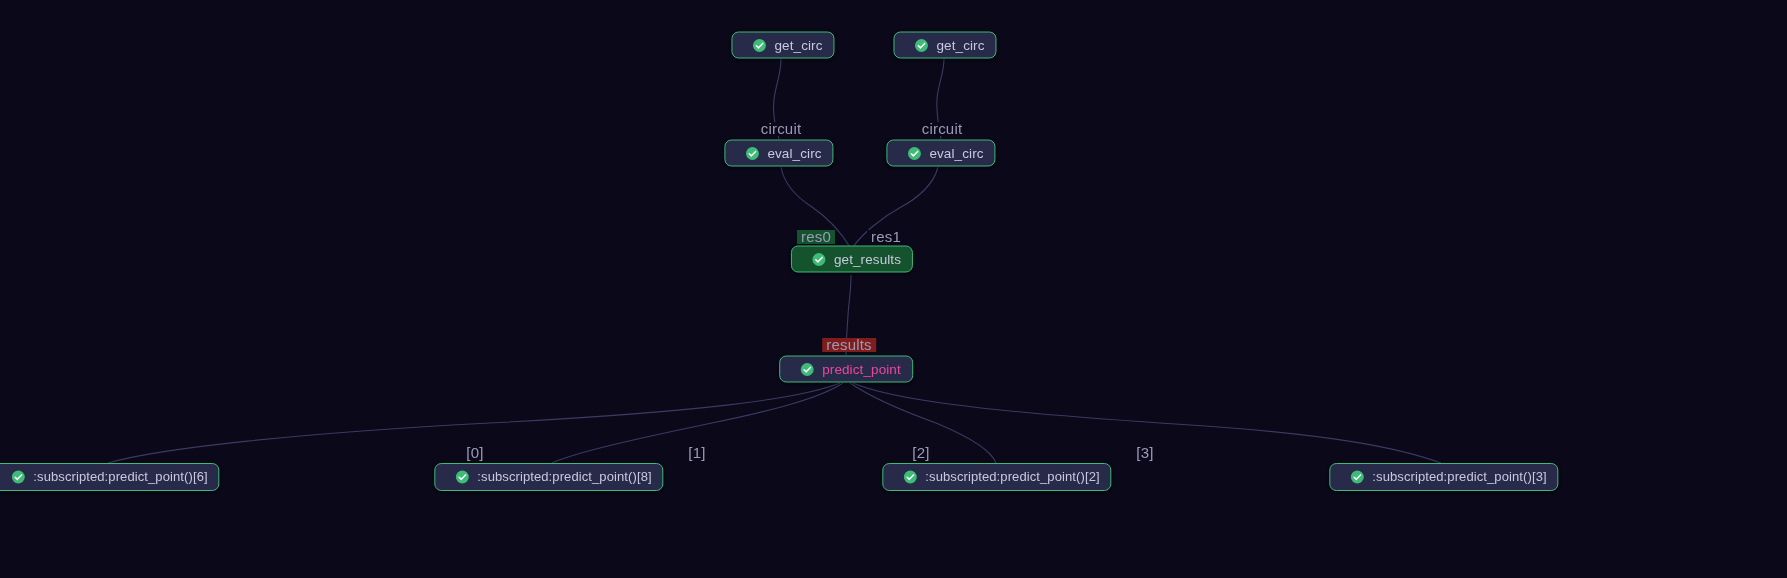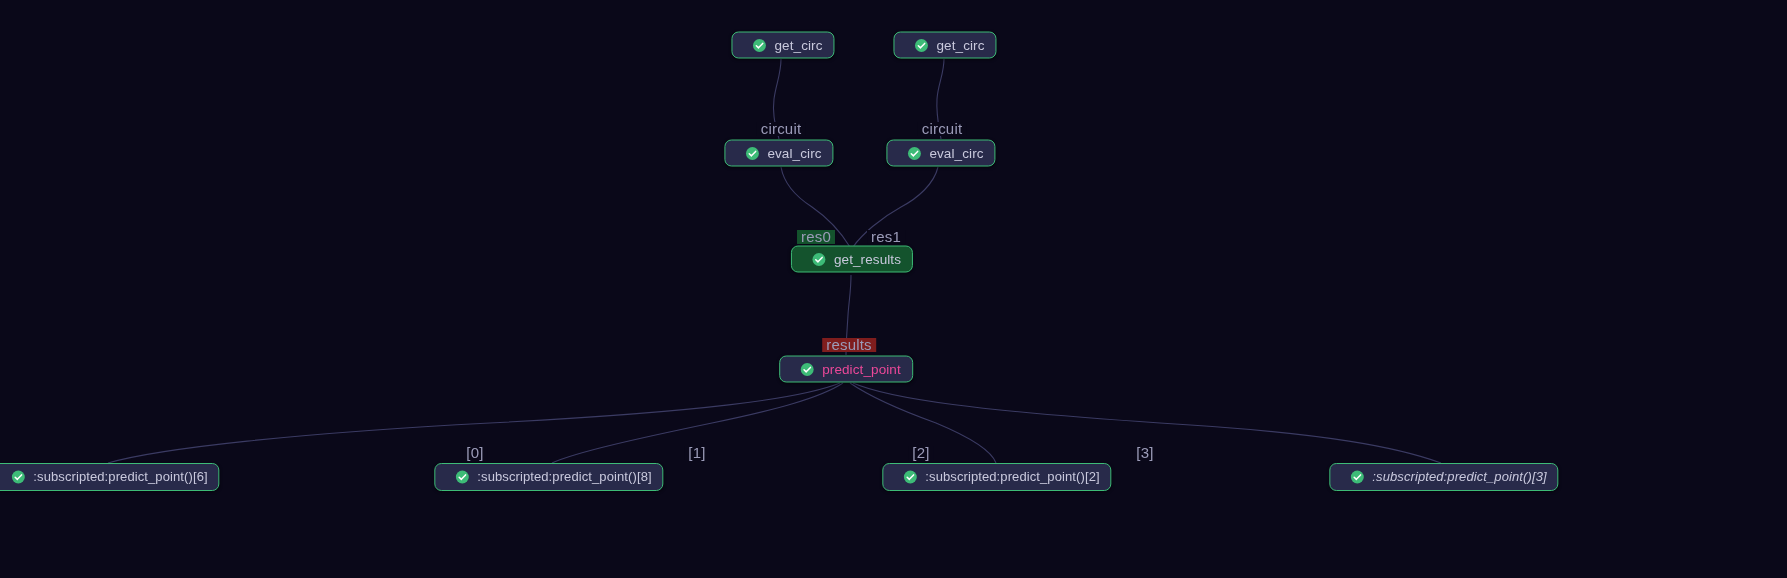--- a/index.html
+++ b/index.html
@@ -194,17 +194,17 @@
         </span>
         <span class="node-label" style="color: rgb(201, 201, 221);">:subscripted:predict_point()[2]</span>
       </div>
       <div class="node leaf" style="left: 1444px; top: 477px; background: rgb(40, 42, 74); border-color: rgb(61, 187, 119);">
         <span style="display: flex;">
           <svg class="status-icon" viewBox="0 0 16 16" xmlns="http://www.w3.org/2000/svg">
             <circle cx="8" cy="8" r="7.4" fill="#3dbb77"></circle>
             <path d="M4.4 8.2 L6.9 10.7 L11.7 5.6" fill="none" stroke="#ffffff" stroke-width="1.7" stroke-linecap="round" stroke-linejoin="round"></path>
           </svg>
         </span>
-        <span class="node-label" style="color: rgb(201, 201, 221); font-style: italic;">:subscripted:predict_point()[3]</span>
+        <span class="node-label" style="color: rgb(201, 201, 221);">:subscripted:predict_point()[3]</span>
       </div>
     </div>
 
 </div>
 
 </body></html>

